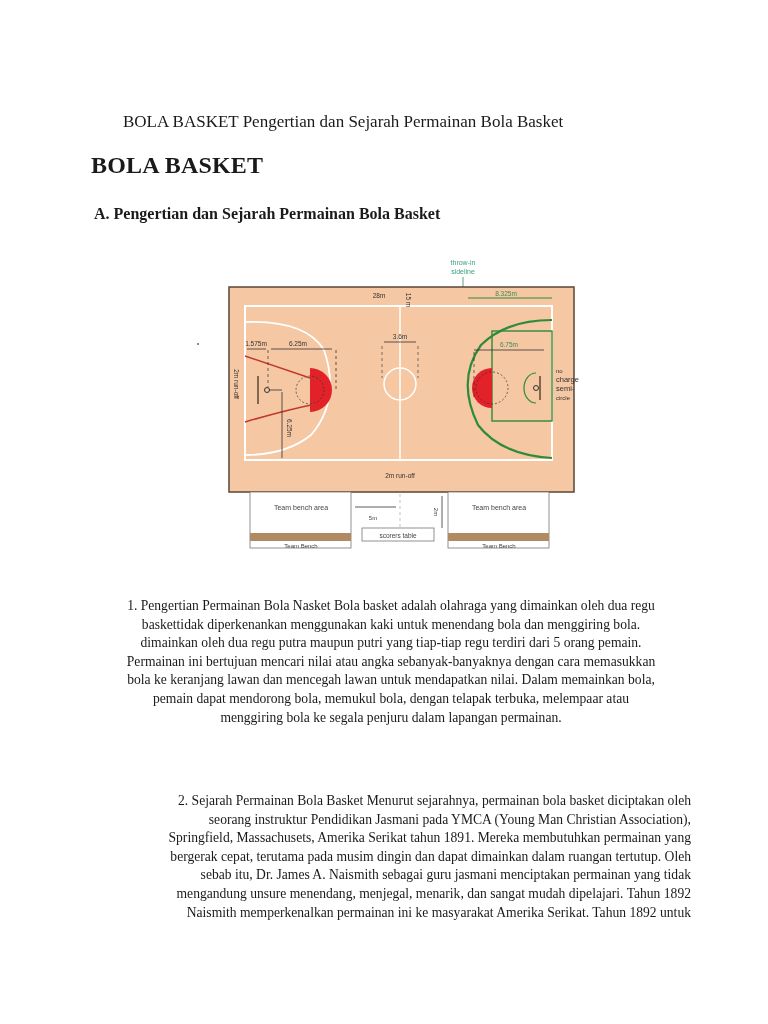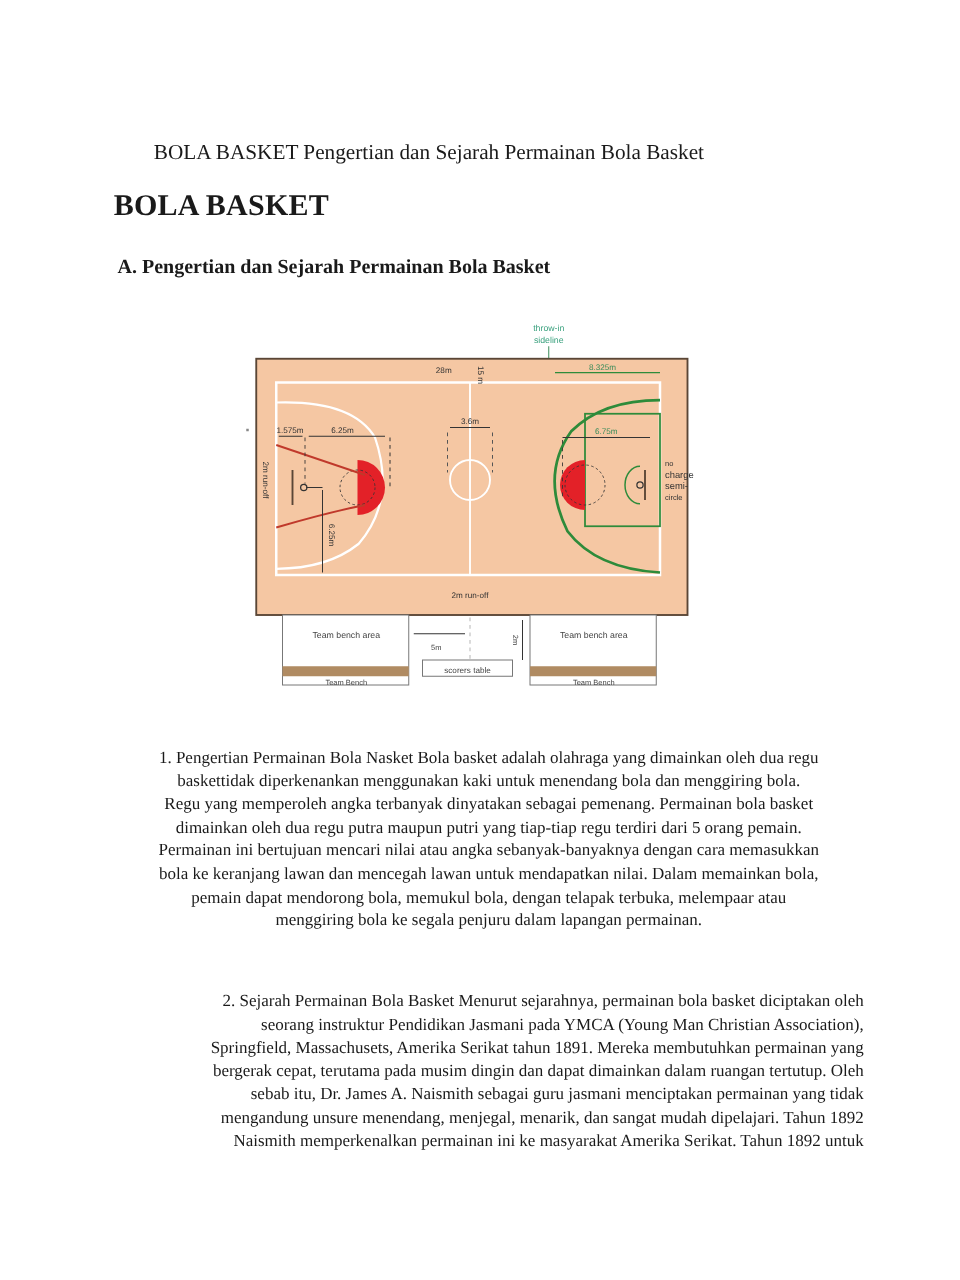--- a/index.html
+++ b/index.html
@@ -1,20 +1,20 @@
 <!DOCTYPE html>
 <html><head>
 <meta charset="utf-8">
 <style>
   html, body { margin: 0; padding: 0; background: #ffffff; }
   body { width: 768px; height: 1024px; position: relative; overflow: hidden; font-family: "Liberation Serif", "DejaVu Serif", serif; color: #1a1a1a; }
   .page-header-title { position: absolute; left: 91px; top: 111px; font-size: 17px; line-height: 22px; white-space: nowrap; margin-left: 32px; }
   .doc-heading { position: absolute; left: 91px; top: 151px; font-size: 24px; font-weight: bold; line-height: 28px; letter-spacing: 0.2px; white-space: nowrap; }
   .section-heading { position: absolute; left: 94px; top: 204px; font-size: 16px; font-weight: bold; line-height: 20px; white-space: nowrap; }
-  .court-figure { position: absolute; left: 192px; top: 250px; width: 370px; height: 305px; }
+  .court-figure { position: absolute; left: 216px; top: 250px; width: 370px; height: 305px; }
   .court-figure svg { display: block; }
   .para { position: absolute; left: 91px; width: 600px; font-size: 13.6px; line-height: 18.6px; }
   .para span.line { display: block; white-space: nowrap; }
   .para-1 { top: 597px; text-align: center; }
   .para-2 { top: 792px; text-align: right; }
   .stray-mark { position: absolute; left: 197px; top: 343px; width: 2px; height: 2px; background: #888; }
 </style>
 </head>
 <body>
 
@@ -102,21 +102,20 @@
       <line x1="226" y1="246" x2="226" y2="278" stroke="#333" stroke-width="0.8"></line>
       <text transform="translate(218,262) rotate(90)" font-size="6" fill="#444" text-anchor="middle">2m</text>
       <rect x="146" y="278" width="72" height="13" fill="#ffffff" stroke="#777" stroke-width="0.8"></rect>
       <text x="182" y="288" font-size="6.5" fill="#444" text-anchor="middle">scorers table</text>
     </svg>
   </div>
 
   <div class="para para-1">
     <span class="line">1. Pengertian Permainan Bola Nasket Bola basket adalah olahraga yang dimainkan oleh dua regu</span>
     <span class="line">baskettidak diperkenankan menggunakan kaki untuk menendang bola dan menggiring bola.</span>
-    <span class="line">Regu yang memperoleh angka terbanyak dinyatakan sebagai pemenang. Permainan bola basket</span>
     <span class="line">dimainkan oleh dua regu putra maupun putri yang tiap-tiap regu terdiri dari 5 orang pemain.</span>
     <span class="line">Permainan ini bertujuan mencari nilai atau angka sebanyak-banyaknya dengan cara memasukkan</span>
     <span class="line">bola ke keranjang lawan dan mencegah lawan untuk mendapatkan nilai. Dalam memainkan bola,</span>
     <span class="line">pemain dapat mendorong bola, memukul bola, dengan telapak terbuka, melempaar atau</span>
     <span class="line">menggiring bola ke segala penjuru dalam lapangan permainan.</span>
   </div>
 
   <div class="para para-2">
     <span class="line"> 2. Sejarah Permainan Bola Basket Menurut sejarahnya, permainan bola basket diciptakan oleh</span>
     <span class="line">seorang instruktur Pendidikan Jasmani pada YMCA (Young Man Christian Association),</span>

